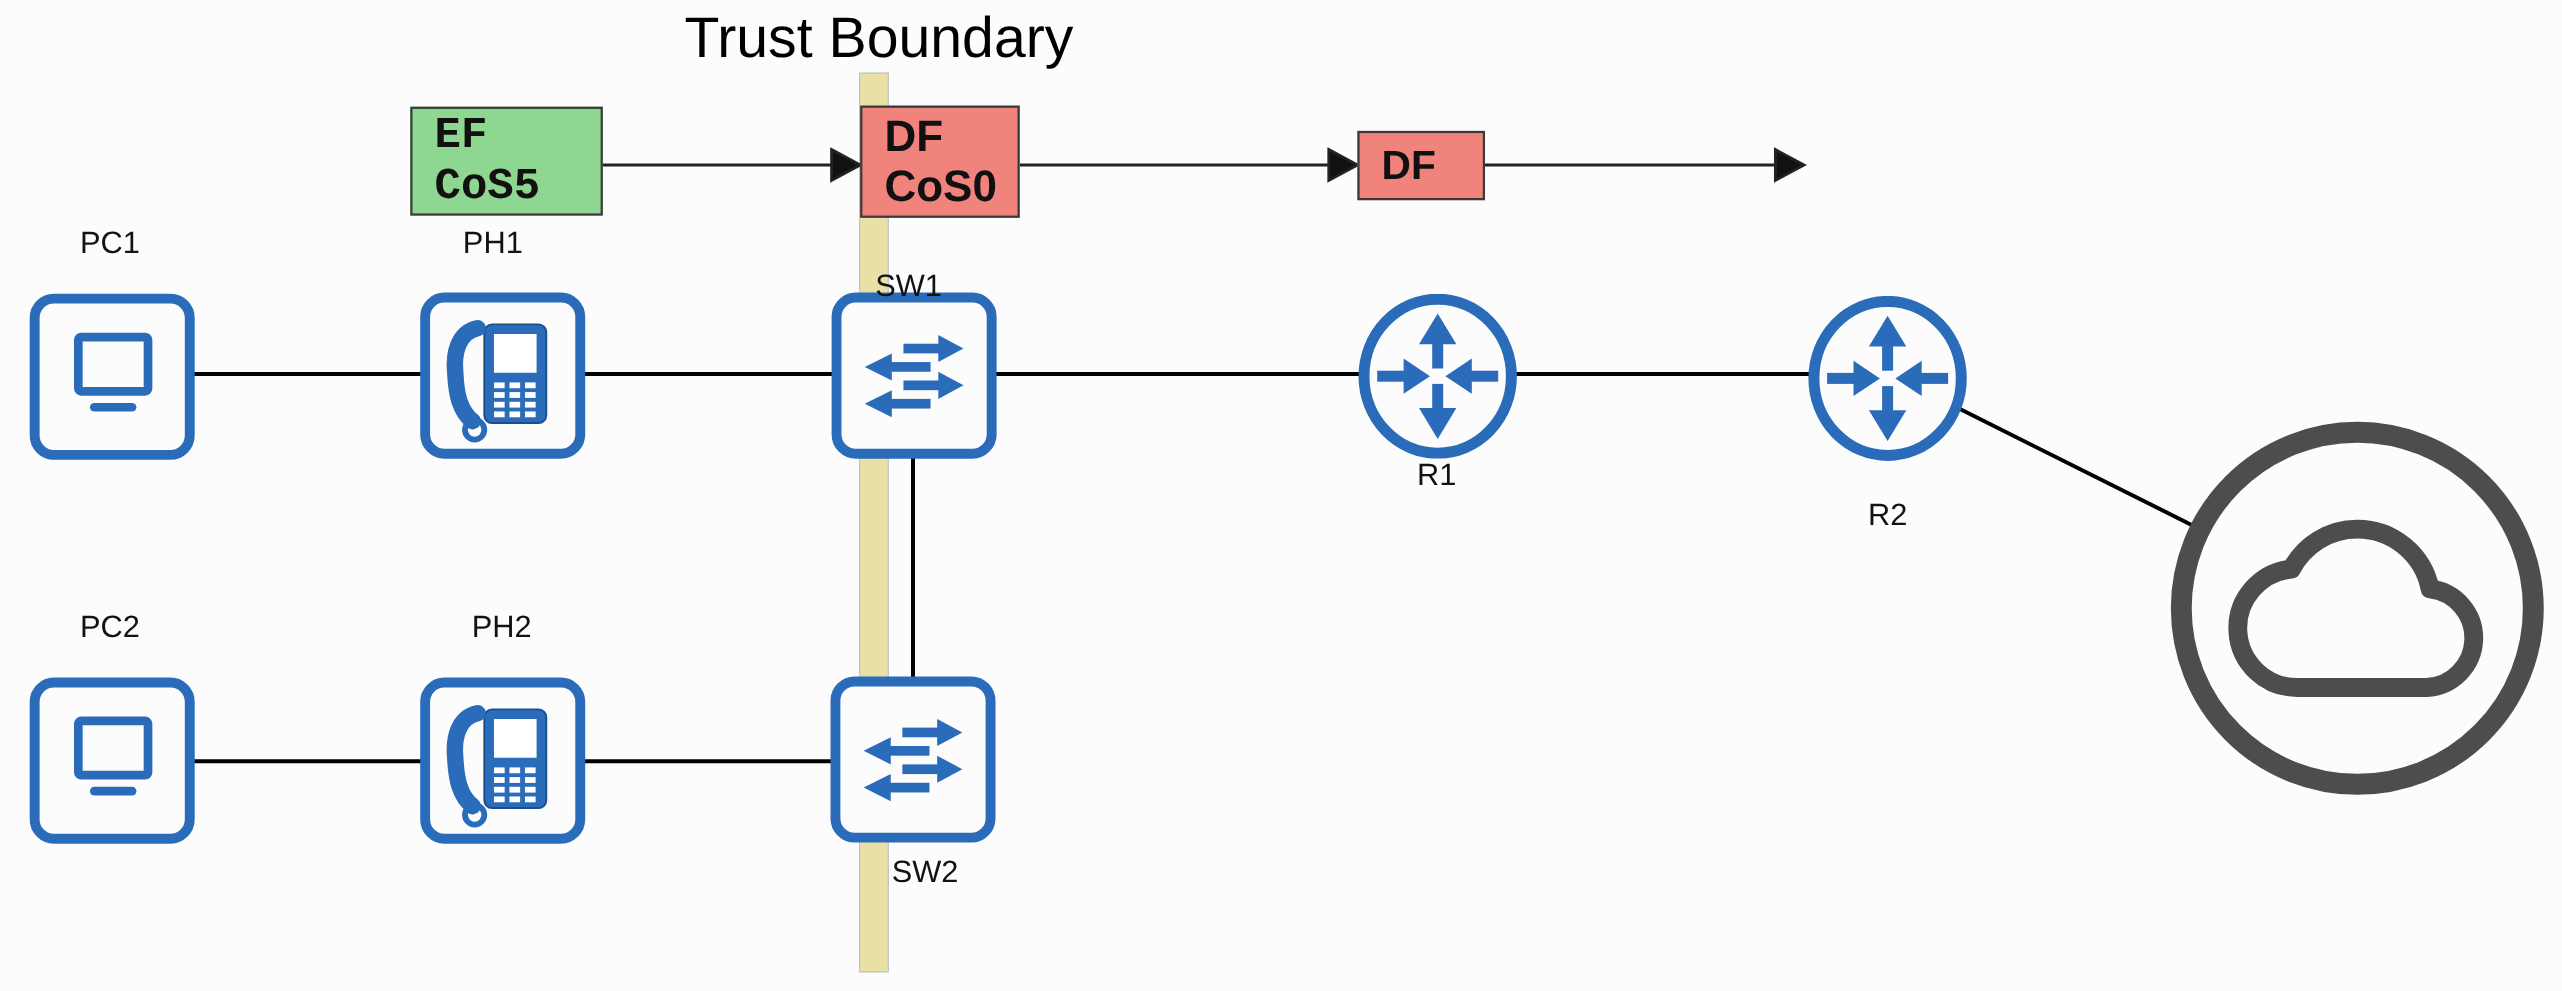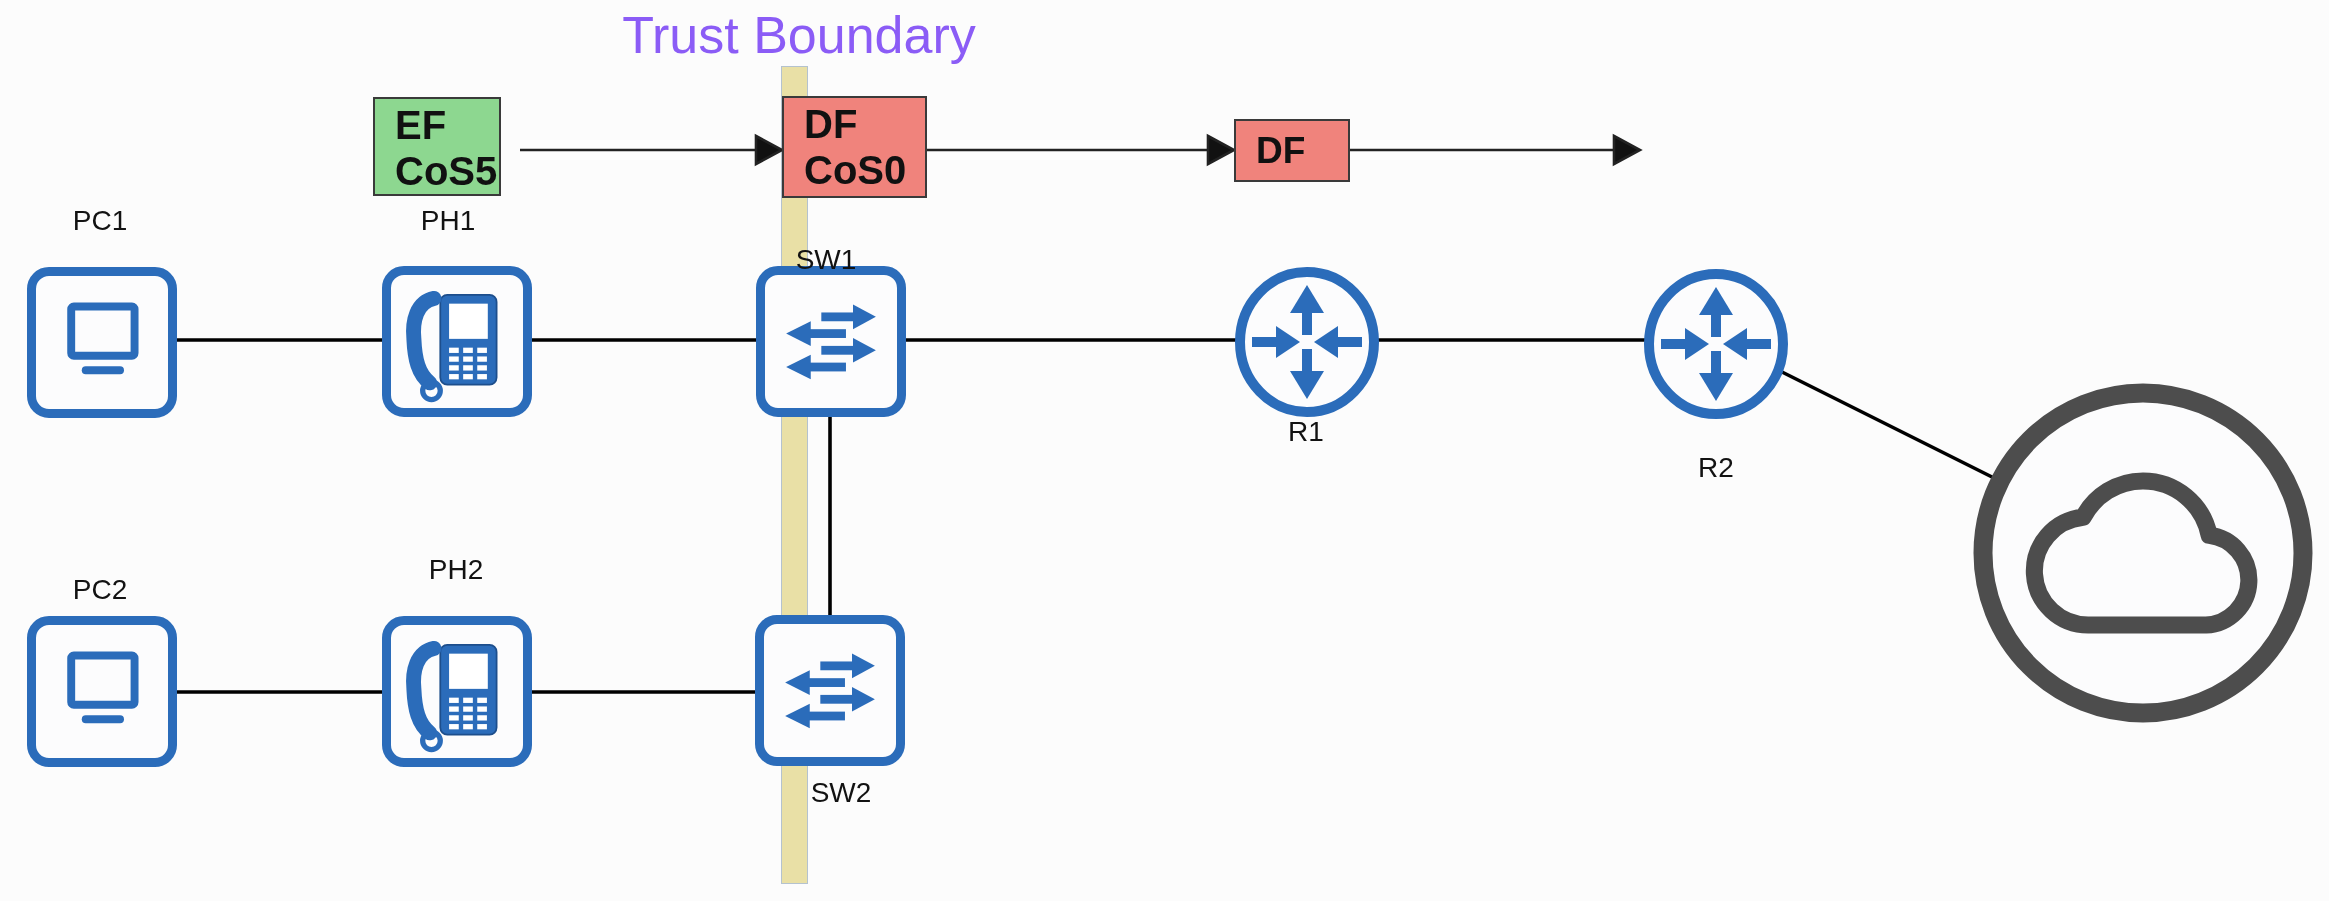--- a/index.html
+++ b/index.html
@@ -33,21 +33,21 @@
   .mark-small{
     display:flex;align-items:center;padding:0 0 0 20px;
     font-size:37px;line-height:37px;
   }
   
   .dev-label{
     transform:translateX(-50%);font-size:28px;color:#121212;
     white-space:nowrap;z-index:5;
   }
   .title{
-    transform:translateX(-50%);font-size:52px;color:#8b5cf6;
+    transform:translateX(-50%);font-size:52px;color:#000000;
     white-space:nowrap;z-index:5;
   }
 </style>
 </head>
 <body>
 
 <div class="canvas">
 
   <div class="abs tb-bar"></div>
 
@@ -69,21 +69,21 @@
       <polygon points="756,136 782,150 756,164"></polygon>
       <line x1="927" y1="150" x2="1210" y2="150"></line>
       <polygon points="1208,136 1234,150 1208,164"></polygon>
       <line x1="1350" y1="150" x2="1616" y2="150"></line>
       <polygon points="1614,136 1640,150 1614,164"></polygon>
     </g>
   </svg>
 
   <div class="abs title" style="left:799px;top:5px;">Trust Boundary</div>
 
-  <div class="abs mark-box mark-green" style="left:373px;top:97px;width:128px;height:99px;">
+  <div class="abs mark-box mark-green" style="left:373px;top:97px;width:175px;height:99px;font-family:Liberation Mono, monospace;">
     <div>EF</div>
     <div>CoS5</div>
   </div>
   <div class="abs mark-box mark-red" style="left:782px;top:96px;width:145px;height:102px;">
     <div>DF</div>
     <div>CoS0</div>
   </div>
   <div class="abs mark-box mark-red mark-small" style="left:1234px;top:119px;width:116px;height:63px;">
     <div>DF</div>
   </div>
@@ -215,17 +215,17 @@
       <circle cx="185" cy="185" r="160" fill="#fcfcfd" stroke="#4d4d4d" stroke-width="19"></circle>
       <path d="M19.35 10.04A7.49 7.49 0 0 0 12 4C9.11 4 6.6 5.64 5.35 8.04A5.994 5.994 0 0 0 6 20h13a5 5 0 0 0 .35-9.96z" transform="translate(77,77) scale(9)" fill="none" stroke="#4d4d4d" stroke-width="1.9" stroke-linejoin="round"></path>
     </g>
   </svg>
 
   <div class="abs dev-label" style="left:100px;top:205px;">PC1</div>
   <div class="abs dev-label" style="left:448px;top:205px;">PH1</div>
   <div class="abs dev-label" style="left:826px;top:211px;margin-top:33px;">SW1</div>
   <div class="abs dev-label" style="left:1306px;top:416px;">R1</div>
   <div class="abs dev-label" style="left:1716px;top:452px;">R2</div>
-  <div class="abs dev-label" style="left:100px;top:574px;">PC2</div>
+  <div class="abs dev-label" style="left:100px;top:554px;">PC2</div>
   <div class="abs dev-label" style="left:456px;top:554px;">PH2</div>
   <div class="abs dev-label" style="left:841px;top:777px;">SW2</div>
 
 </div>
 
 </body></html>

